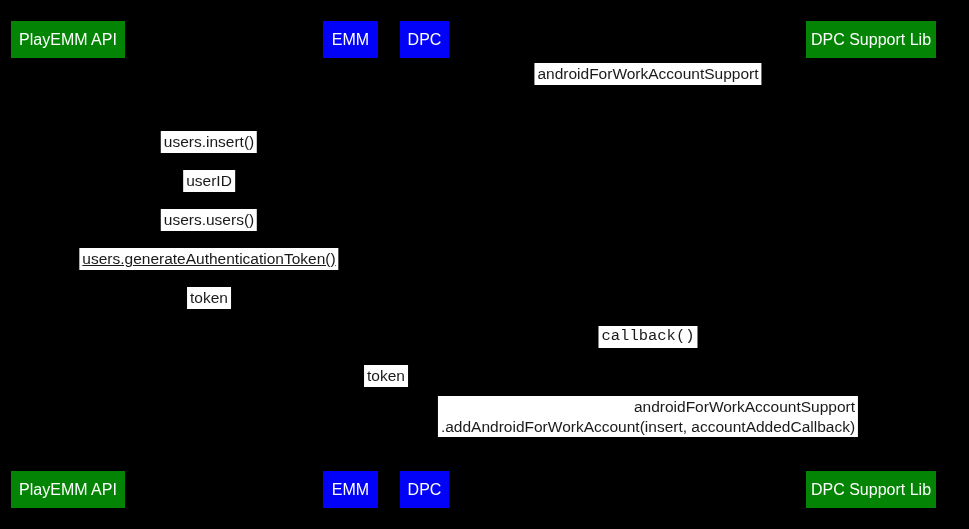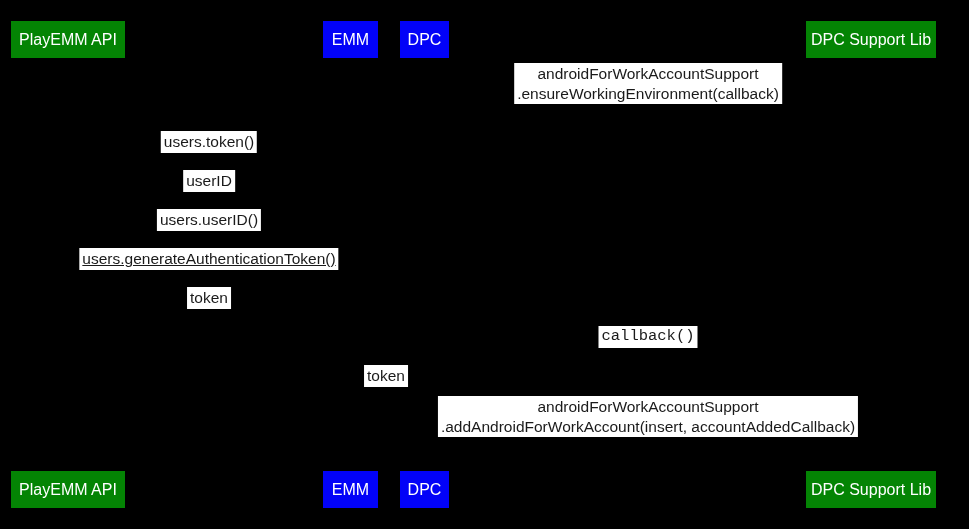--- a/index.html
+++ b/index.html
@@ -29,45 +29,44 @@
   .actor.green { background: var(--actor-green, #008000); }
   .actor.blue  { background: var(--actor-blue, #0000ee); }
   .msg {
     position: absolute;
     transform: translateX(-50%);
     background: var(--label-bg, #fff);
     color: var(--label-text, #111);
     font-size: 15.5px;
     line-height: 19.5px;
     padding: 1px 3px;
-    text-align: center;
+    text-align: right;
     white-space: nowrap;
   }
   .msg span { display: block; }
 </style>
 </head>
 <body>
 
 <div class="stage">
 
   <div class="actor green" style="left:11px;  top:21px; width:114px;">PlayEMM API</div>
   <div class="actor blue" style="left:323px; top:21px; width:55px;">EMM</div>
   <div class="actor blue" style="left:400px; top:21px; width:49px;">DPC</div>
   <div class="actor green" style="left:806px; top:21px; width:130px;">DPC Support Lib</div>
 
   <div class="msg" style="left:648px; top:63px;">
     <span>androidForWorkAccountSupport</span>
-    <span>.ensureWorkingEnvironment(callback)</span>
   </div>
 
-  <div class="msg" style="left:209px; top:131px;">users.token()</div>
+  <div class="msg" style="left:209px; top:131px;">users.insert()</div>
 
   <div class="msg" style="left:209px; top:170px;">userID</div>
 
-  <div class="msg" style="left:209px; top:209px;">users.userID()</div>
+  <div class="msg" style="left:209px; top:209px;">users.users()</div>
 
   <div class="msg" style="left:209px; top:248px;text-decoration:underline;">users.generateAuthenticationToken()</div>
 
   <div class="msg" style="left:209px; top:287px;">token</div>
 
   <div class="msg" style="left:648px; top:326px;font-family:Liberation Mono, monospace;">callback()</div>
 
   <div class="msg" style="left:386px; top:365px;">token</div>
 
   <div class="msg" style="left:648px; top:396px;">

